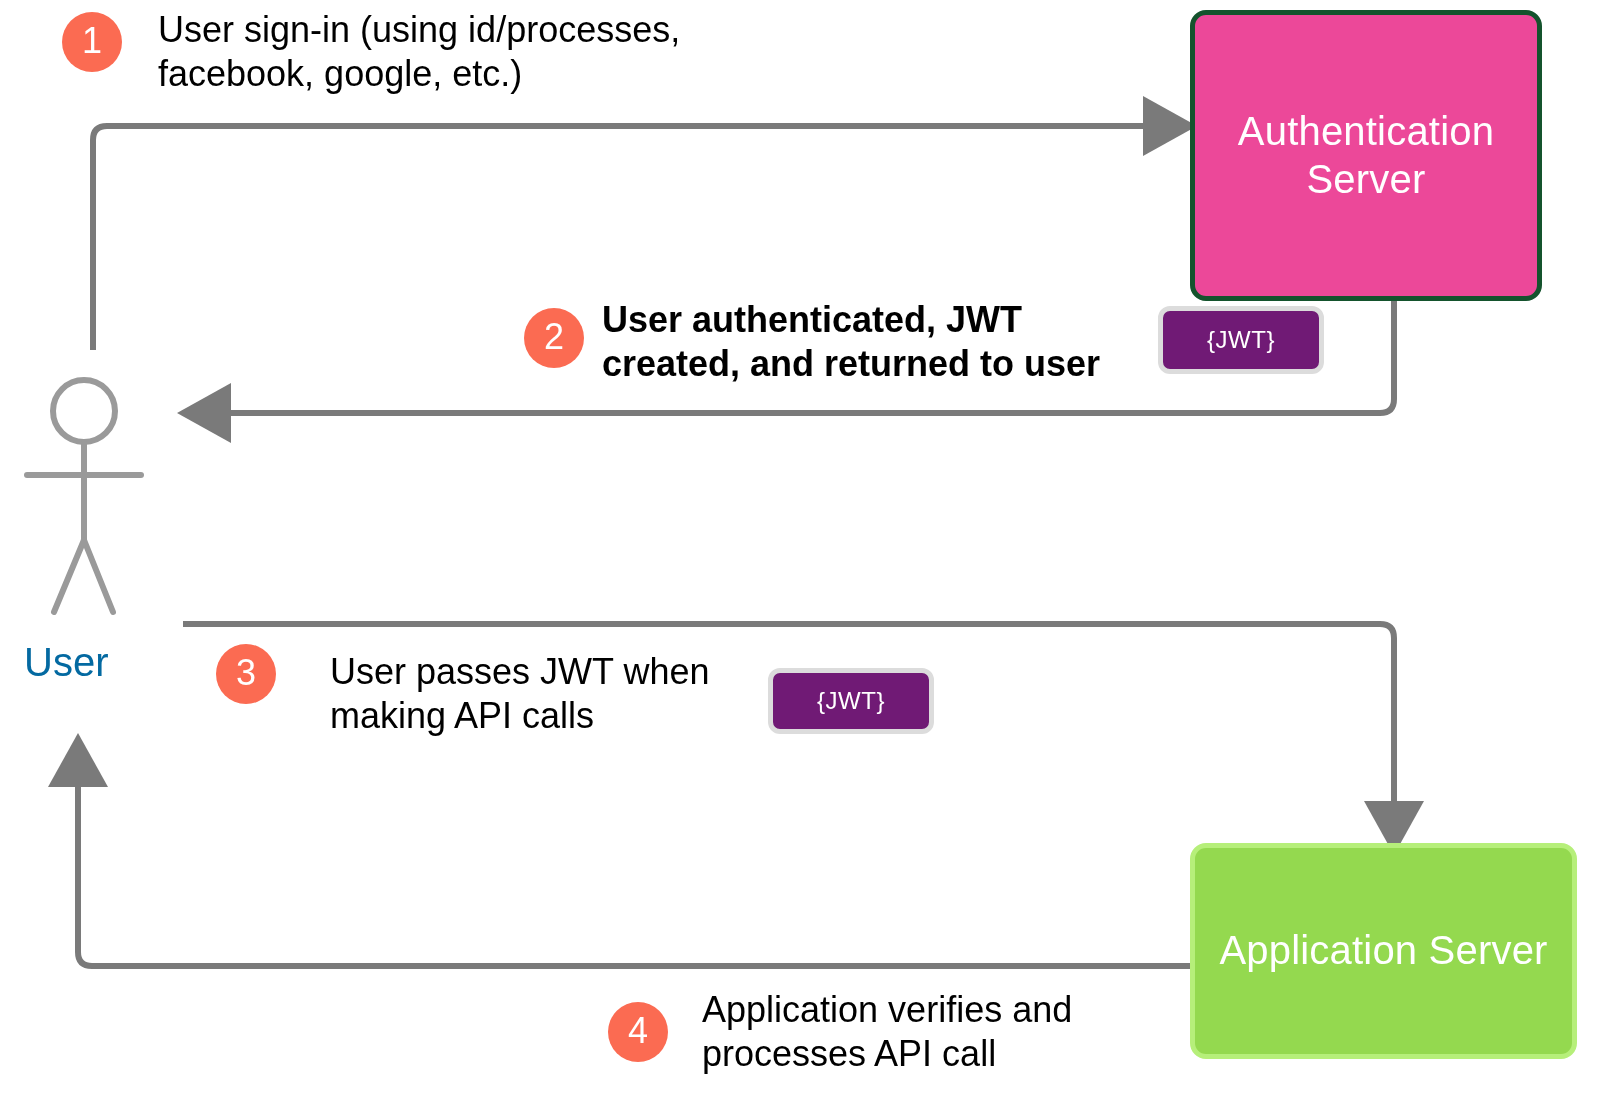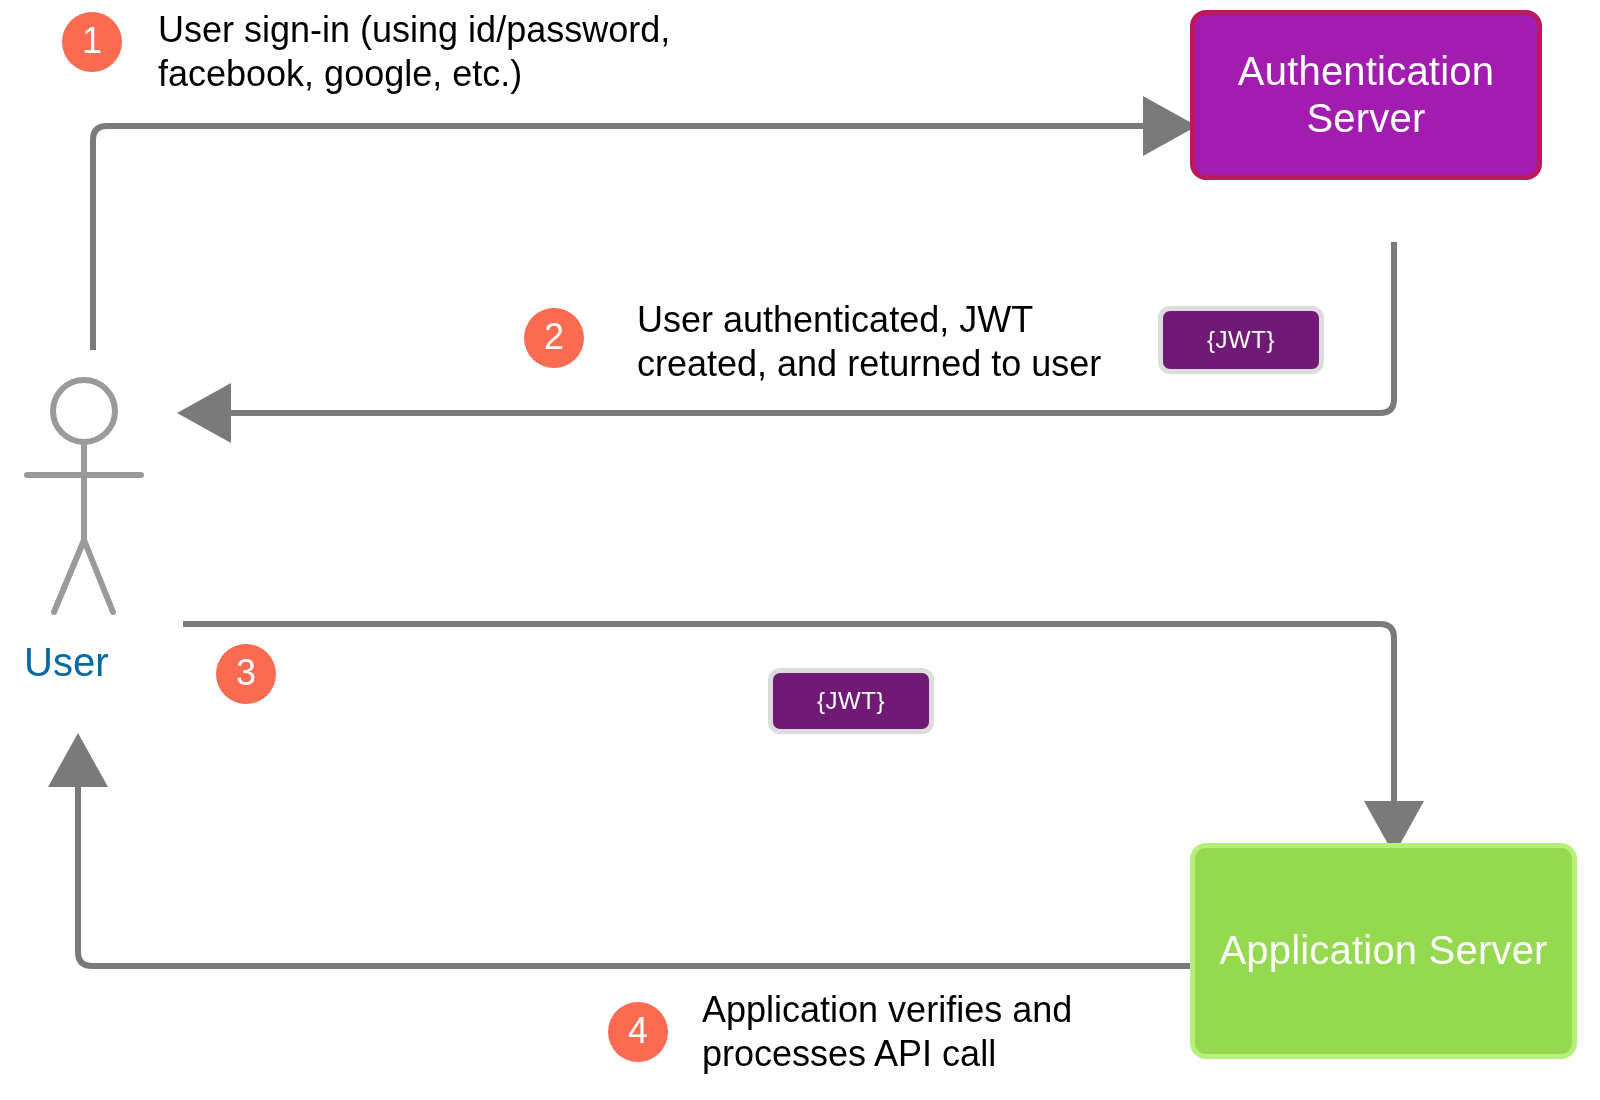--- a/index.html
+++ b/index.html
@@ -36,23 +36,23 @@
     justify-content: center;
     text-align: center;
     color: #ffffff;
     line-height: 1.18;
     letter-spacing: 0.2px;
   }
   #auth-node {
     left: 1190px;
     top: 10px;
     width: 352px;
-    height: 170px;
-    background: #a21caf;
-    border: 5px solid #be185d;
+    height: 291px;
+    background: #ec4899;
+    border: 5px solid #14532d;
     font-size: 40px;
   }
   #app-node {
     left: 1190px;
     top: 843px;
     width: 387px;
     height: 216px;
     background: #93d košík;
     font-size: 40px;
   }
@@ -153,28 +153,30 @@
     <span>Authentication Server</span>
   </div>
 
   <div class="node" id="app-node">
     <span>Application Server</span>
   </div>
 
   <div id="user-label">User</div>
 
   <div class="step-badge" style="left:62px; top:12px;">1</div>
-  <div class="step-text" style="left:158px; top:8px; width:640px;">User sign-in (using id/password,
+  <div class="step-text" style="left:158px; top:8px; width:640px;">User sign-in (using id/processes,
 facebook, google, etc.)</div>
 
   <div class="step-badge" style="left:524px; top:308px;">2</div>
-  <div class="step-text" style="left:637px; top:298px; width:560px;">User authenticated, JWT
+  <div class="step-text" style="left:602px; top:298px; width:560px;font-weight:bold;">User authenticated, JWT
 created, and returned to user</div>
   <div class="jwt-chip" style="left:1158px; top:306px; width:166px; height:68px;">{JWT}</div>
 
   <div class="step-badge" style="left:216px; top:644px;">3</div>
+  <div class="step-text" style="left:330px; top:650px; width:450px;">User passes JWT when
+making API calls</div>
   <div class="jwt-chip" style="left:768px; top:668px; width:166px; height:66px;">{JWT}</div>
 
   <div class="step-badge" style="left:608px; top:1002px;">4</div>
   <div class="step-text" style="left:702px; top:988px; width:470px;">Application verifies and
 processes API call</div>
 
 </div>
 
 </body></html>

